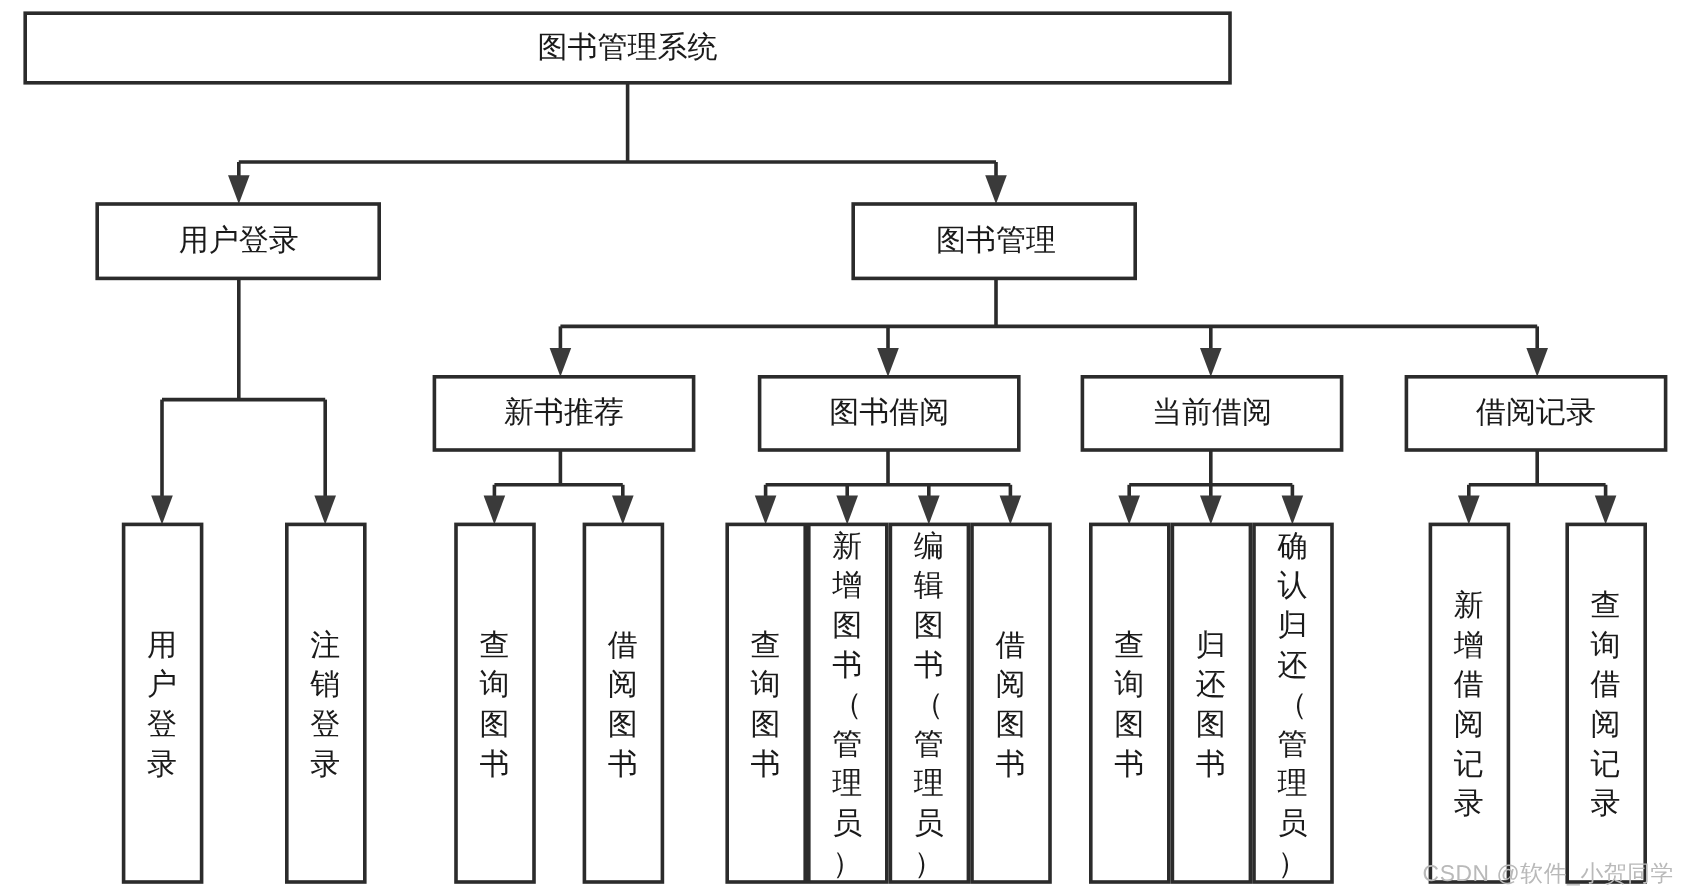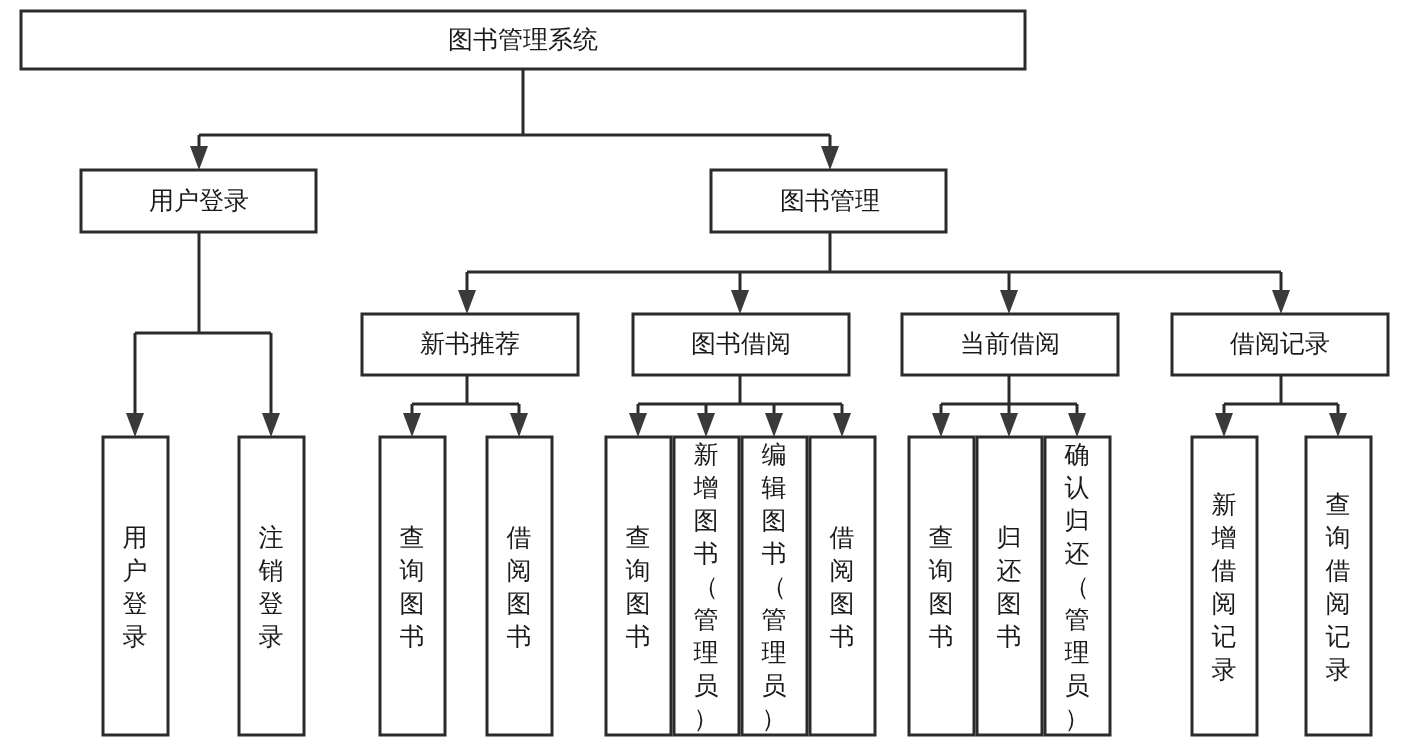--- a/index.html
+++ b/index.html
@@ -248,14 +248,15 @@
       <text class="node-label-v" x="1224" y="512.74"><tspan x="1224" dy="0">新</tspan><tspan x="1224" dy="33">增</tspan><tspan x="1224" dy="33">借</tspan><tspan x="1224" dy="33">阅</tspan><tspan x="1224" dy="33">记</tspan><tspan x="1224" dy="33">录</tspan></text>
     </g>
 
     <g>
       <rect class="node-rect" x="1306" y="437" width="65" height="298"></rect>
       <text class="node-label-v" x="1338" y="512.74"><tspan x="1338" dy="0">查</tspan><tspan x="1338" dy="33">询</tspan><tspan x="1338" dy="33">借</tspan><tspan x="1338" dy="33">阅</tspan><tspan x="1338" dy="33">记</tspan><tspan x="1338" dy="33">录</tspan></text>
     </g>
 
   </svg>
 
+  <div class="watermark-text">CSDN @软件_小贺同学</div>
 
 </div>
 
 </body></html>

